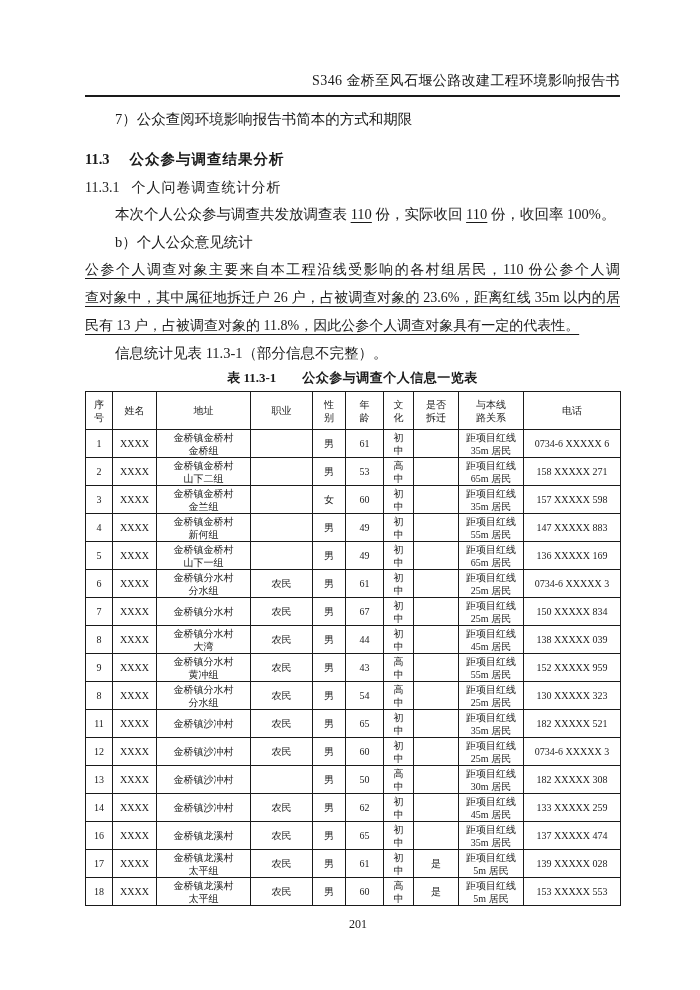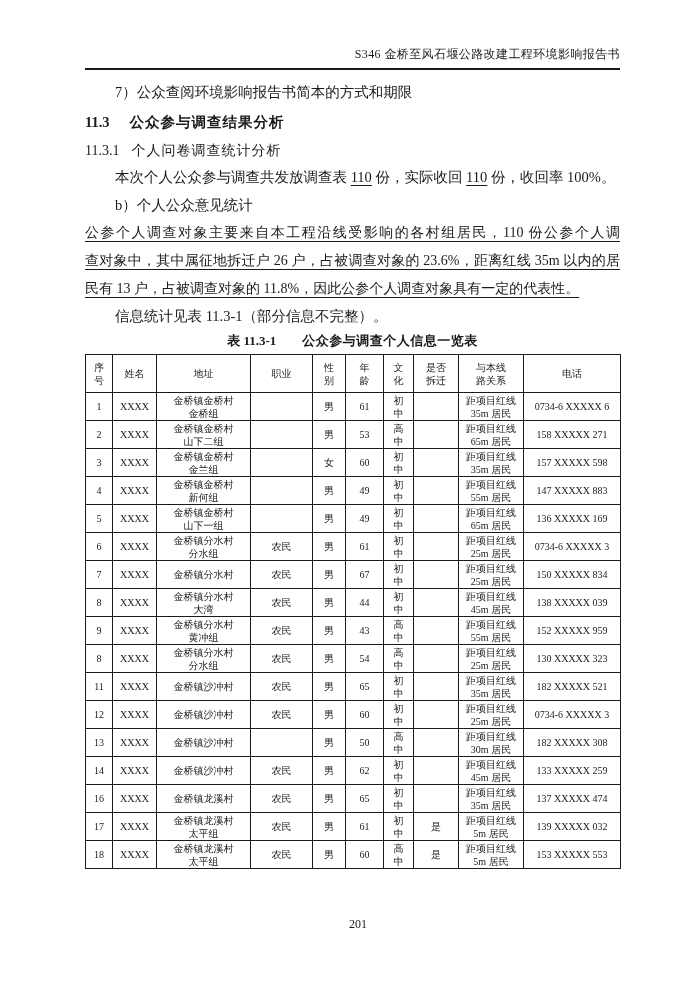--- a/index.html
+++ b/index.html
@@ -6,35 +6,35 @@
   body {
     width: 700px; height: 990px;
     background: #ffffff;
     color: #1a1a1a;
     font-family: "Liberation Serif", "DejaVu Serif", serif;
   }
   .page { position: relative; width: 700px; height: 990px; overflow: hidden; }
 
   .header {
     width: 535px; margin-left: 85px;
-    padding-top: 46px; padding-bottom: 5px;
+    padding-top: 72px; padding-bottom: 5px;
     border-bottom: 2px solid #1a1a1a;
     text-align: right;
-    font-size: 12px; letter-spacing: 0.4px;
+    font-size: 14px; letter-spacing: 0.4px;
   }
 
   .content { width: 535px; margin-left: 85px; }
 
   .line { margin: 0; font-size: 14.5px; line-height: 26px; }
   .indent { text-indent: 30px; }
 
   .item7 { margin-top: 9px; }
 
   .h113 {
-    margin: 4px 0 0 0; line-height: 26px; font-size: 14.5px;
+    margin: 14px 0 0 0; line-height: 26px; font-size: 14.5px;
     font-weight: bold;
   }
   .h113 .hnum { font-family: "Liberation Serif", serif; margin-right: 20px; }
   .h113 .htitle { font-family: "Liberation Sans", "DejaVu Sans", sans-serif; letter-spacing: 1px; }
 
   .h1131 { margin: 3px 0 0 0; line-height: 26px; font-size: 14px; font-weight: normal; }
   .h1131 .hnum { margin-right: 12px; }
   .h1131 .htitle { letter-spacing: 1px; }
 
   .para1 { margin-top: 0; }
@@ -376,21 +376,21 @@
             <td>金桥镇龙溪村
 太平组</td>
             <td>农民</td>
             <td>男</td>
             <td>61</td>
             <td>初
 中</td>
             <td>是</td>
             <td>距项目红线
 5m 居民</td>
-            <td>139 XXXXX 032</td>
+            <td>139 XXXXX 028</td>
           </tr>
           <tr>
             <td>18</td>
             <td>XXXX</td>
             <td>金桥镇龙溪村
 太平组</td>
             <td>农民</td>
             <td>男</td>
             <td>60</td>
             <td>高

